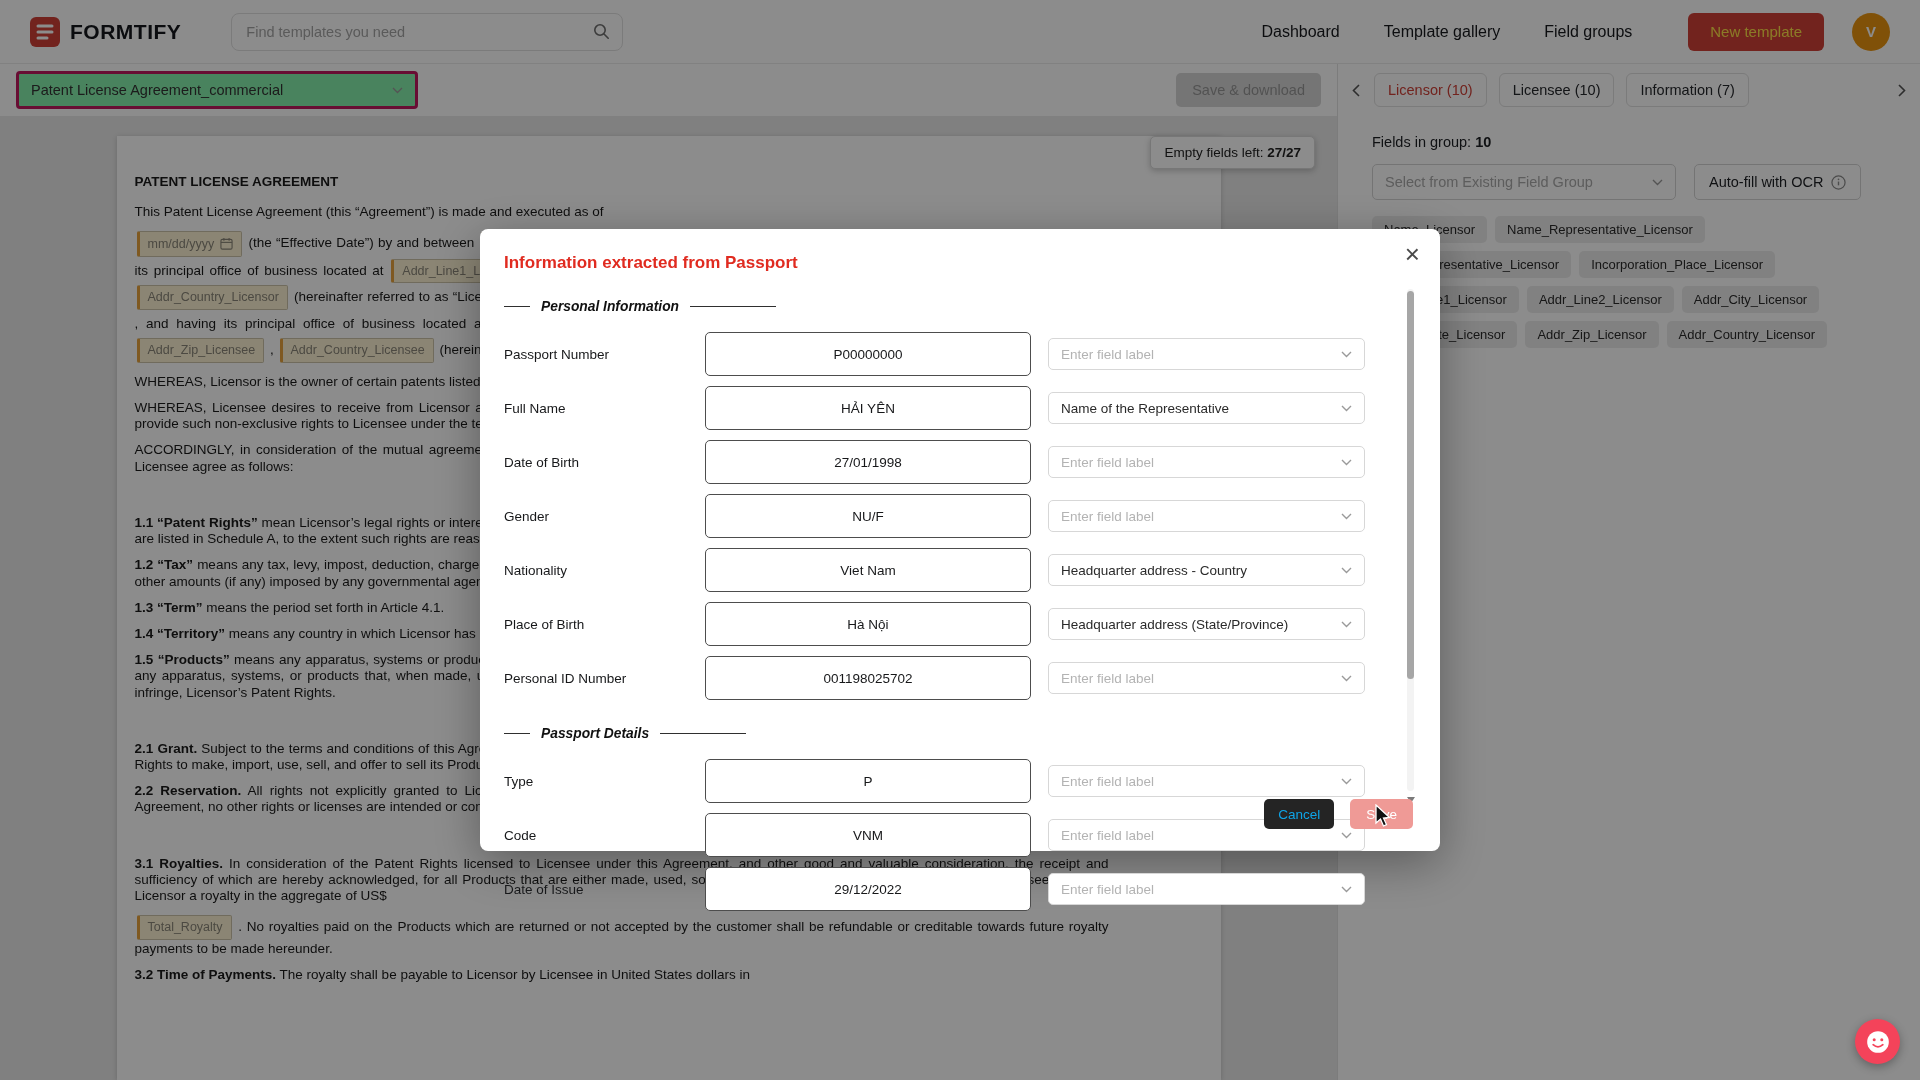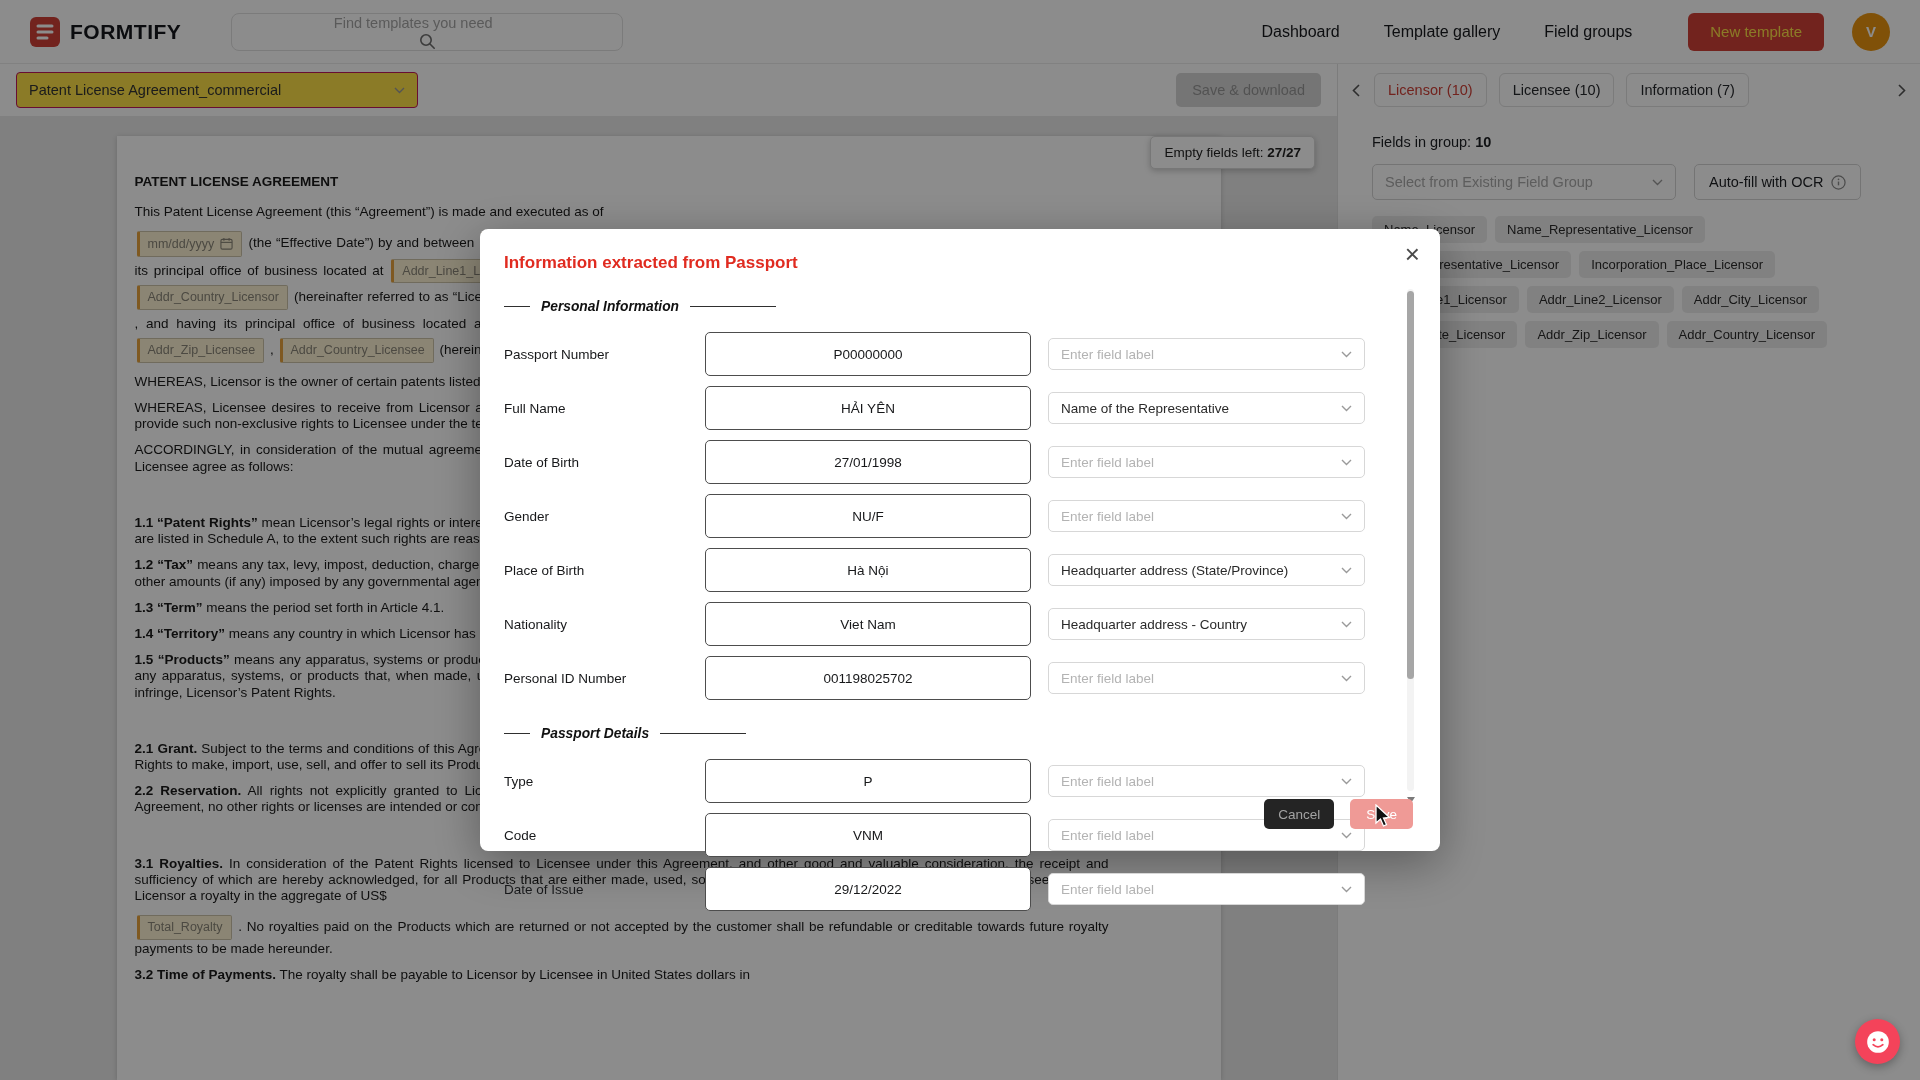--- a/index.html
+++ b/index.html
@@ -11,34 +11,34 @@
     --field-bg:#fdf3d4;--field-accent:#e8a33d;--avatar-orange:#e9940f;
     --chat-red:#f4435a;--cancel-dark:#242424;
   }
   button{font-family:inherit;cursor:pointer;}
   input{font-family:inherit;}
 
   
   .navbar{height:64px;display:flex;align-items:center;padding:0 30px;background:#fff;border-bottom:1px solid #ececec;position:relative;}
   .brand{display:flex;align-items:center;gap:10px;margin-right:50px;cursor:pointer;}
   .brand-name{font-size:21px;font-weight:800;letter-spacing:.5px;color:#14171c;}
-  .search{display:flex;align-items:center;width:392px;height:38px;border:1px solid #e0e0e0;border-radius:8px;padding:0 12px;background:#fff;flex-direction:column;}
+  .search{display:flex;align-items:center;width:392px;height:38px;border:1px solid #e0e0e0;border-radius:8px;padding:0 12px;background:#fff;}
   .search input{flex:1;border:0;outline:0;font-size:14.5px;color:#333;background:transparent;}
   .search input::placeholder{color:#a5a5a5;}
   .search-ic{display:flex;align-items:center;cursor:pointer;}
   .nav-links{margin-left:auto;display:flex;align-items:center;gap:44px;font-size:16px;color:#17191d;}
   .nav-link{cursor:pointer;white-space:nowrap;}
   .btn-new{margin-left:56px;background:var(--brand-red);color:#fde047;border:0;border-radius:6px;height:38px;padding:0 22px;font-size:15px;}
   .avatar{margin-left:28px;width:38px;height:38px;border-radius:50%;background:var(--avatar-orange);color:#fff;display:flex;align-items:center;justify-content:center;font-weight:700;font-size:15px;cursor:pointer;}
 
   
   .main{display:flex;height:1016px;}
   .left-col{width:1338px;display:flex;flex-direction:column;border-right:1px solid #e2e2e2;}
   .left-toolbar{height:52px;display:flex;align-items:center;justify-content:space-between;padding:0 16px;background:#fff;}
-  .tpl-select{width:402px;height:36px;border:1px solid #be185d;border-radius:4px;display:flex;align-items:center;justify-content:space-between;padding:16px 12px;font-size:14.5px;color:#333;background:#fde047;cursor:pointer;}
+  .tpl-select{width:402px;height:36px;border:3px solid #be185d;border-radius:4px;display:flex;align-items:center;justify-content:space-between;padding:16px 12px;font-size:14.5px;color:#333;background:#86efac;cursor:pointer;}
   .btn-save{height:34px;padding:0 16px;background:#d6d6d6;color:#969696;border:0;border-radius:5px;font-size:14.5px;cursor:default;}
   .doc-area{flex:1;background:#e9e9e9;position:relative;overflow:hidden;display:flex;justify-content:center;}
   .doc-page{width:1104px;background:#fff;margin-top:20px;box-shadow:0 1px 5px rgba(0,0,0,.18);padding:34px 112px 0 18px;font-size:13.5px;color:#1a1a1a;}
   .doc-p{margin:0 0 10px;text-align:justify;line-height:1.2;}
   .doc-h{margin:4px 0 14px;font-weight:700;line-height:1.2;}
   .doc-field{display:inline-block;background:var(--field-bg);border:1px solid #cdc4a9;border-left:3px solid var(--field-accent);color:#8a8578;font-size:12.5px;line-height:1;padding:5px 8px;border-radius:2px;margin:1px 2px;white-space:nowrap;vertical-align:middle;cursor:pointer;}
   .tooltip{position:absolute;top:20px;right:22px;background:#fff;border:1px solid #d9d9d9;border-radius:5px;box-shadow:0 2px 6px rgba(0,0,0,.22);padding:8px 13px;font-size:13.5px;color:#222;white-space:nowrap;}
 
   
   .right-col{flex:1;background:#fff;display:flex;flex-direction:column;}
@@ -66,21 +66,21 @@
   .sec-line.short{width:26px;}
   .sec-line.long{width:86px;}
   .sec-title{font-style:italic;font-weight:700;font-size:13.8px;color:#111;}
   .m-row{display:grid;grid-template-columns:184px 326px 317px;column-gap:17px;align-items:center;margin-bottom:10px;}
   .m-label{font-size:13.5px;color:#17181a;}
   .m-input{height:44px;border:1.4px solid #4d4d4d;border-radius:5px;text-align:center;font-size:13.5px;color:#17181a;outline:none;width:100%;background:#fff;}
   .m-select{height:32px;border:1px solid #d7d7d7;border-radius:5px;display:flex;align-items:center;justify-content:space-between;padding:0 12px;font-size:13.5px;color:#2a2a2a;cursor:pointer;background:#fff;}
   .m-select.placeholder{color:#b3b3b3;}
   .m-select span{overflow:hidden;white-space:nowrap;text-overflow:ellipsis;}
   .modal-footer{position:absolute;right:27px;bottom:22px;display:flex;gap:16px;}
-  .btn-cancel{background:var(--cancel-dark);color:#a3a3a3;border:0;border-radius:5px;height:30px;padding:0 14px;font-size:13.5px;}
+  .btn-cancel{background:var(--cancel-dark);color:#0ea5e9;border:0;border-radius:5px;height:30px;padding:0 14px;font-size:13.5px;}
   .btn-save-m{background:var(--save-pink);color:#fff;border:0;border-radius:5px;height:30px;padding:0 16px;font-size:13.5px;}
   .m-scroll{position:absolute;right:26px;top:60px;width:7px;height:502px;background:#f3f3f3;border-radius:4px;}
   .m-thumb{position:absolute;top:2px;left:0;width:7px;height:388px;background:#a6a6a6;border-radius:4px;cursor:pointer;}
   .m-scroll-arrow{position:absolute;right:25px;top:568px;width:0;height:0;border-left:4.5px solid transparent;border-right:4.5px solid transparent;border-top:6px solid #7a7a7a;}
 
   
   .chat-fab{position:fixed;right:20px;bottom:16px;width:45px;height:45px;border-radius:50%;background:var(--chat-red);display:flex;align-items:center;justify-content:center;z-index:70;box-shadow:0 3px 10px rgba(0,0,0,.3);cursor:pointer;}
   .cursor{position:fixed;left:1372px;top:804px;z-index:80;pointer-events:none;}
 </style>
 </head>
@@ -277,36 +277,36 @@
         <div class="m-select placeholder">
           <span>Enter field label</span>
           <span style="display: flex;">
             <svg width="11" height="7" viewBox="0 0 11 7">
               <path d="M1 1l4.5 4.5L10 1" fill="none" stroke="#9a9a9a" stroke-width="1.4"></path>
             </svg>
           </span>
         </div>
       </div>
       <div class="m-row">
+        <div class="m-label">Nationality</div>
+        <input class="m-input" value="Viet Nam" style="">
+        <div class="m-select">
+          <span>Headquarter address - Country</span>
+          <span style="display: flex;">
+            <svg width="11" height="7" viewBox="0 0 11 7">
+              <path d="M1 1l4.5 4.5L10 1" fill="none" stroke="#9a9a9a" stroke-width="1.4"></path>
+            </svg>
+          </span>
+        </div>
+      </div>
+      <div class="m-row">
         <div class="m-label">Place of Birth</div>
         <input class="m-input" value="Hà Nội" style="">
         <div class="m-select">
           <span>Headquarter address (State/Province)</span>
-          <span style="display: flex;">
-            <svg width="11" height="7" viewBox="0 0 11 7">
-              <path d="M1 1l4.5 4.5L10 1" fill="none" stroke="#9a9a9a" stroke-width="1.4"></path>
-            </svg>
-          </span>
-        </div>
-      </div>
-      <div class="m-row">
-        <div class="m-label">Nationality</div>
-        <input class="m-input" value="Viet Nam" style="">
-        <div class="m-select">
-          <span>Headquarter address - Country</span>
           <span style="display: flex;">
             <svg width="11" height="7" viewBox="0 0 11 7">
               <path d="M1 1l4.5 4.5L10 1" fill="none" stroke="#9a9a9a" stroke-width="1.4"></path>
             </svg>
           </span>
         </div>
       </div>
       <div class="m-row">
         <div class="m-label">Personal ID Number</div>
         <input class="m-input" value="001198025702" style="">

